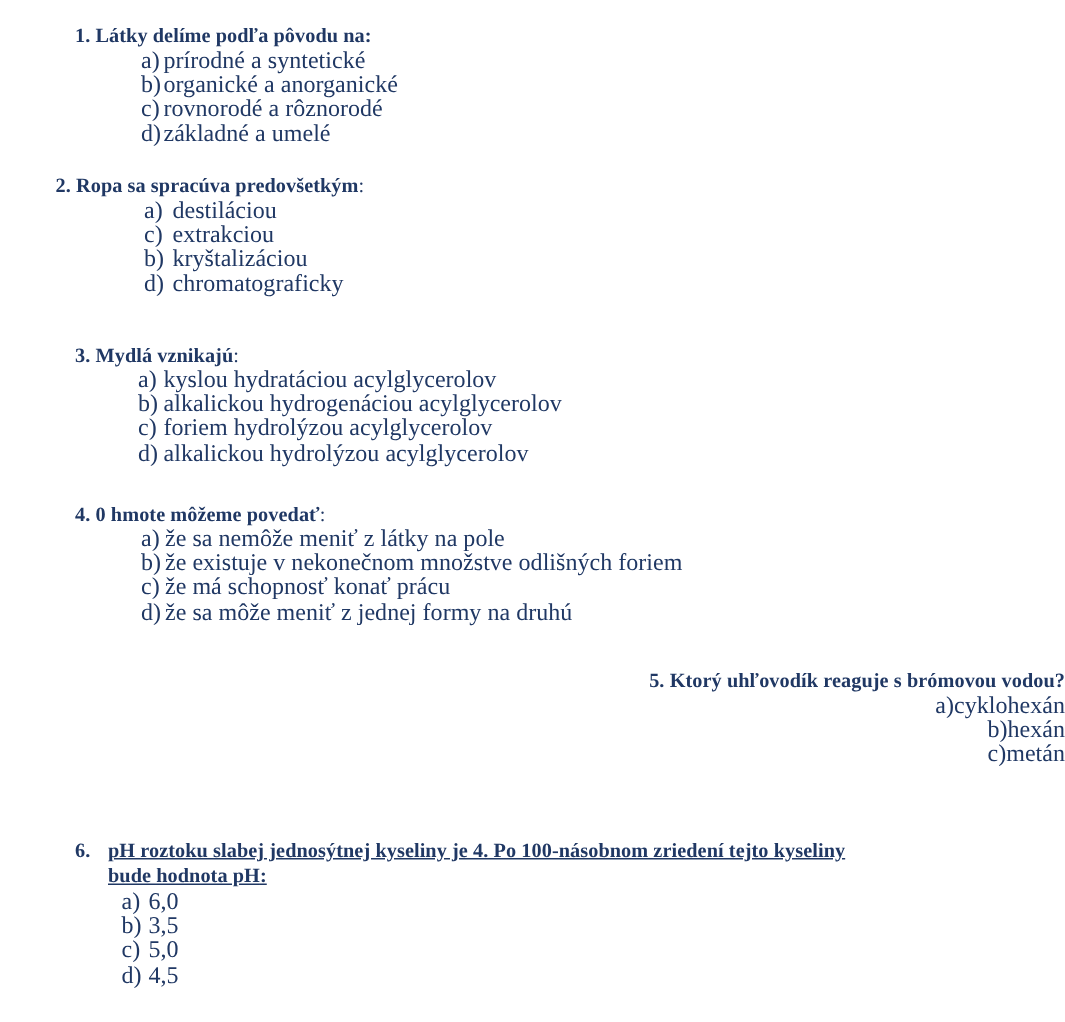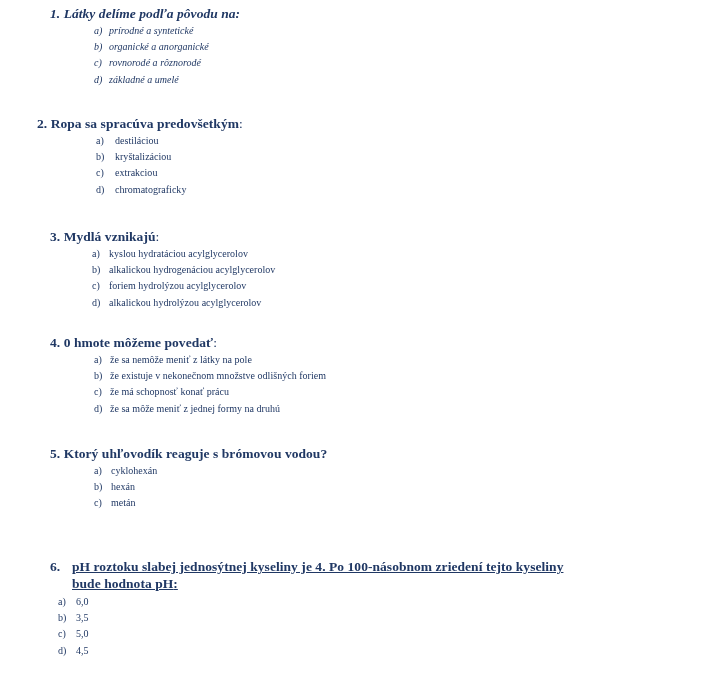--- a/index.html
+++ b/index.html
@@ -50,59 +50,59 @@
     top: 0;
   }
   .stem-hang .lines {
     margin-left: 22px;
   }
   .stem-hang .lines div {
     white-space: nowrap;
     text-decoration: underline;
   }
   .options {
-    font-size: 10px;
+    font-size: 16px;
     line-height: 16.2px;
     font-weight: normal;
     letter-spacing: 0.02px;
   }
   .opt {
     white-space: nowrap;
   }
   .opt .lbl {
     display: inline-block;
   }
 </style>
 </head>
 <body>
 
 <div id="sheet">
 
-  <div class="question-block" style="top:6px;font-style:italic;">
+  <div class="question-block" style="top:16px;">
     <div class="stem" style="margin-left:50px;">
       <span>1.</span>
       <span>Látky delíme podľa pôvodu na:</span><span class="tail"></span>
     </div>
     <div class="options" style="margin-left:94px;margin-top:1px;">
       <div class="opt"><span class="lbl" style="width:15px;">a)</span><span>prírodné a syntetické</span></div>
       <div class="opt"><span class="lbl" style="width:15px;">b)</span><span>organické a anorganické</span></div>
       <div class="opt"><span class="lbl" style="width:15px;">c)</span><span>rovnorodé a rôznorodé</span></div>
       <div class="opt"><span class="lbl" style="width:15px;">d)</span><span>základné a umelé</span></div>
     </div>
   </div>
 
   <div class="question-block" style="top:116px;">
     <div class="stem" style="margin-left:37px;">
       <span>2.</span>
       <span>Ropa sa spracúva predovšetkým</span><span class="tail">:</span>
     </div>
     <div class="options" style="margin-left:96px;margin-top:1px;">
       <div class="opt"><span class="lbl" style="width:19px;">a)</span><span>destiláciou</span></div>
+      <div class="opt"><span class="lbl" style="width:19px;">c)</span><span>extrakciou</span></div>
       <div class="opt"><span class="lbl" style="width:19px;">b)</span><span>kryštalizáciou</span></div>
-      <div class="opt"><span class="lbl" style="width:19px;">c)</span><span>extrakciou</span></div>
       <div class="opt"><span class="lbl" style="width:19px;">d)</span><span>chromatograficky</span></div>
     </div>
   </div>
 
   <div class="question-block" style="top:229px;">
     <div class="stem" style="margin-left:50px;">
       <span>3.</span>
       <span>Mydlá vznikajú</span><span class="tail">:</span>
     </div>
     <div class="options" style="margin-left:92px;margin-top:1px;">
@@ -119,41 +119,41 @@
       <span>0 hmote môžeme povedať</span><span class="tail">:</span>
     </div>
     <div class="options" style="margin-left:94px;margin-top:1px;">
       <div class="opt"><span class="lbl" style="width:16px;">a)</span><span>že sa nemôže meniť z látky na pole</span></div>
       <div class="opt"><span class="lbl" style="width:16px;">b)</span><span>že existuje v nekonečnom množstve odlišných foriem</span></div>
       <div class="opt"><span class="lbl" style="width:16px;">c)</span><span>že má schopnosť konať prácu</span></div>
       <div class="opt"><span class="lbl" style="width:16px;">d)</span><span>že sa môže meniť z jednej formy na druhú</span></div>
     </div>
   </div>
 
-  <div class="question-block" style="top:446px;">
+  <div class="question-block" style="top:446px;text-align:right;">
     <div class="stem" style="margin-left:50px;">
       <span>5.</span>
       <span>Ktorý uhľovodík reaguje s brómovou vodou?</span><span class="tail"></span>
     </div>
     <div class="options" style="margin-left:94px;margin-top:1px;">
       <div class="opt"><span class="lbl" style="width:17px;">a)</span><span>cyklohexán</span></div>
       <div class="opt"><span class="lbl" style="width:17px;">b)</span><span>hexán</span></div>
       <div class="opt"><span class="lbl" style="width:17px;">c)</span><span>metán</span></div>
     </div>
   </div>
 
   <div class="question-block" style="top:558px;">
     <div class="stem-hang" style="margin-left:50px;">
       <span class="num">6.</span>
       <div class="lines">
         <div>pH roztoku slabej jednosýtnej kyseliny je 4. Po 100-násobnom zriedení tejto kyseliny</div>
         <div><span>bude hodnota pH</span><span class="tail">:</span></div>
       </div>
     </div>
-    <div class="options" style="margin-left:58px;margin-top:2px;">
+    <div class="options" style="margin-left:81px;margin-top:2px;">
       <div class="opt"><span class="lbl" style="width:18px;">a)</span><span>6,0</span></div>
       <div class="opt"><span class="lbl" style="width:18px;">b)</span><span>3,5</span></div>
       <div class="opt"><span class="lbl" style="width:18px;">c)</span><span>5,0</span></div>
       <div class="opt"><span class="lbl" style="width:18px;">d)</span><span>4,5</span></div>
     </div>
   </div>
 
 </div>
 
 </body></html>

